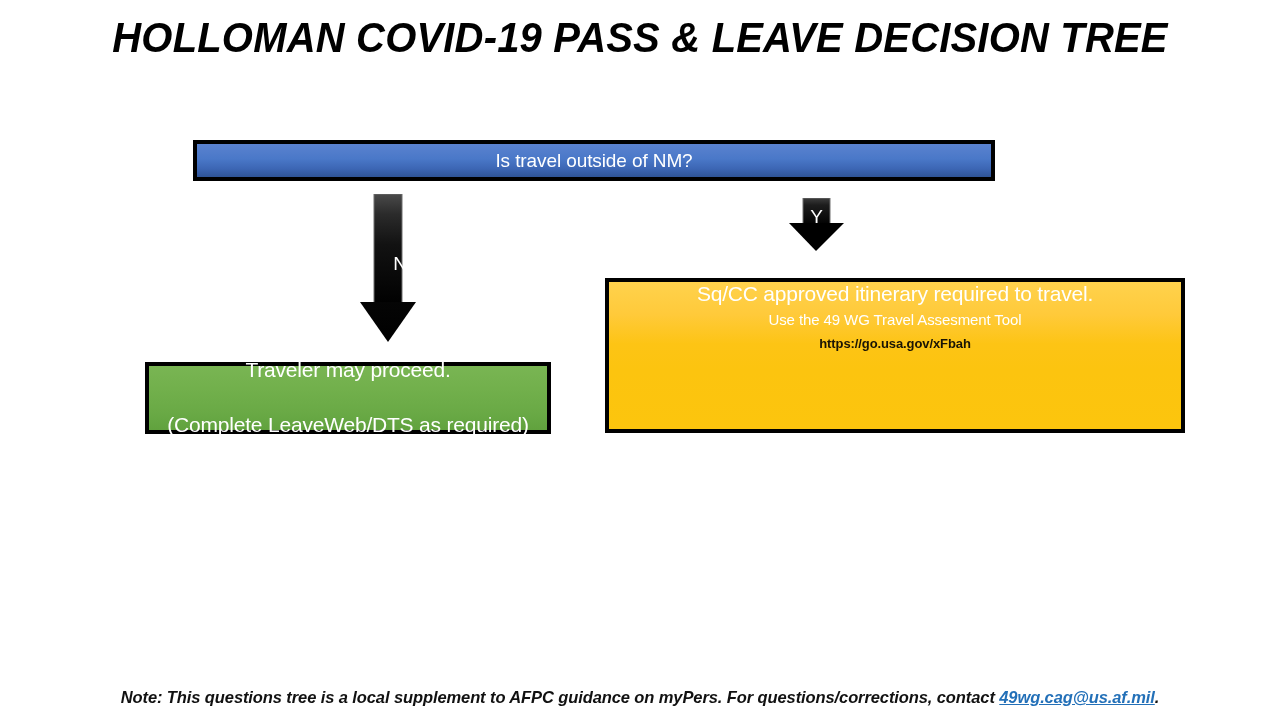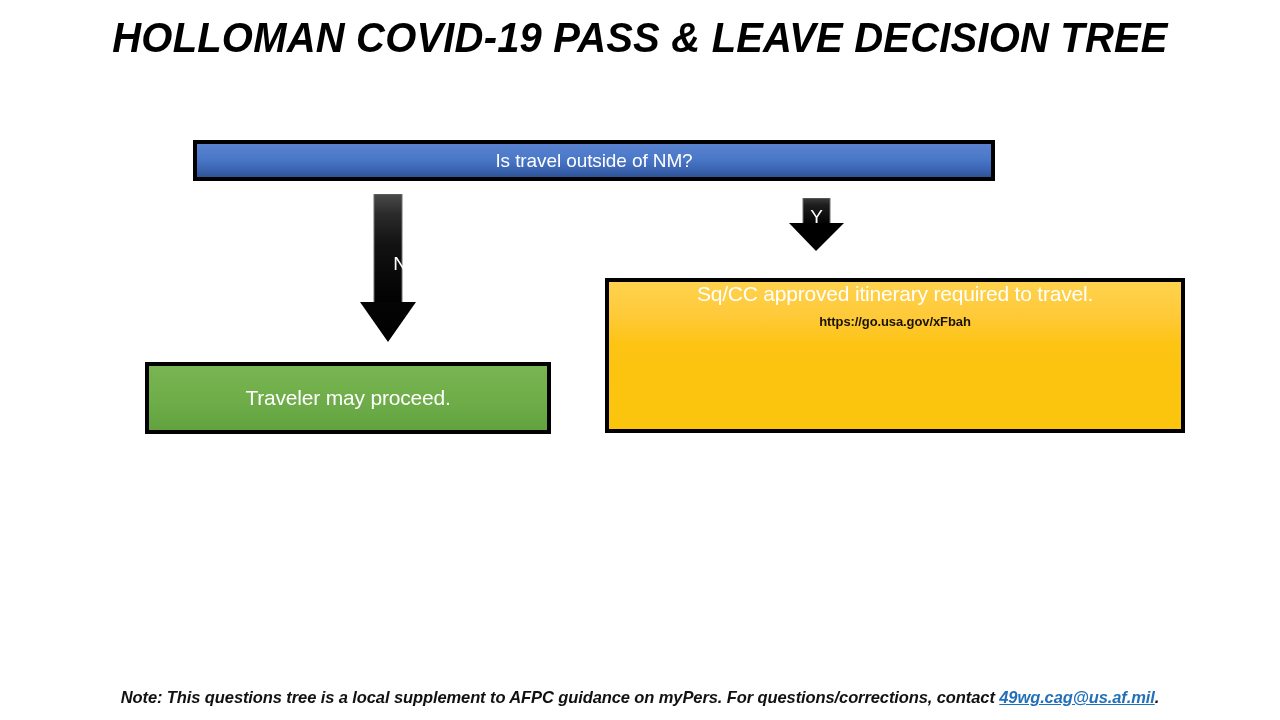--- a/index.html
+++ b/index.html
@@ -200,22 +200,24 @@
       </defs>
       <rect x="15" y="0" width="27" height="28" fill="url(#gradYesShaft)"></rect>
       <rect x="15" y="0" width="27" height="28" fill="none" stroke="#707070" stroke-width="1"></rect>
       <polygon points="1,25 56,25 28,53" fill="#000000"></polygon>
     </svg>
     <span class="arrow-label">Y</span>
   </div>
 
   <div class="node" id="box-proceed">
     <span class="line">Traveler may proceed.</span>
+    <span class="line">(Complete LeaveWeb/DTS as required)</span>
   </div>
 
   <div class="node" id="box-itinerary">
     <span class="headline">Sq/CC approved itinerary required to travel.</span>
+    <span class="subline">Use the 49 WG Travel Assesment Tool</span>
     <span class="urlline">https://go.usa.gov/xFbah</span>
   </div>
 
   <div id="footer-note"><span>Note: This questions tree is a local supplement to AFPC guidance on myPers.  For questions/corrections,  contact </span><span class="email-link">49wg.cag@us.af.mil</span><span>.</span></div>
 
 </div>
 
 </body></html>

